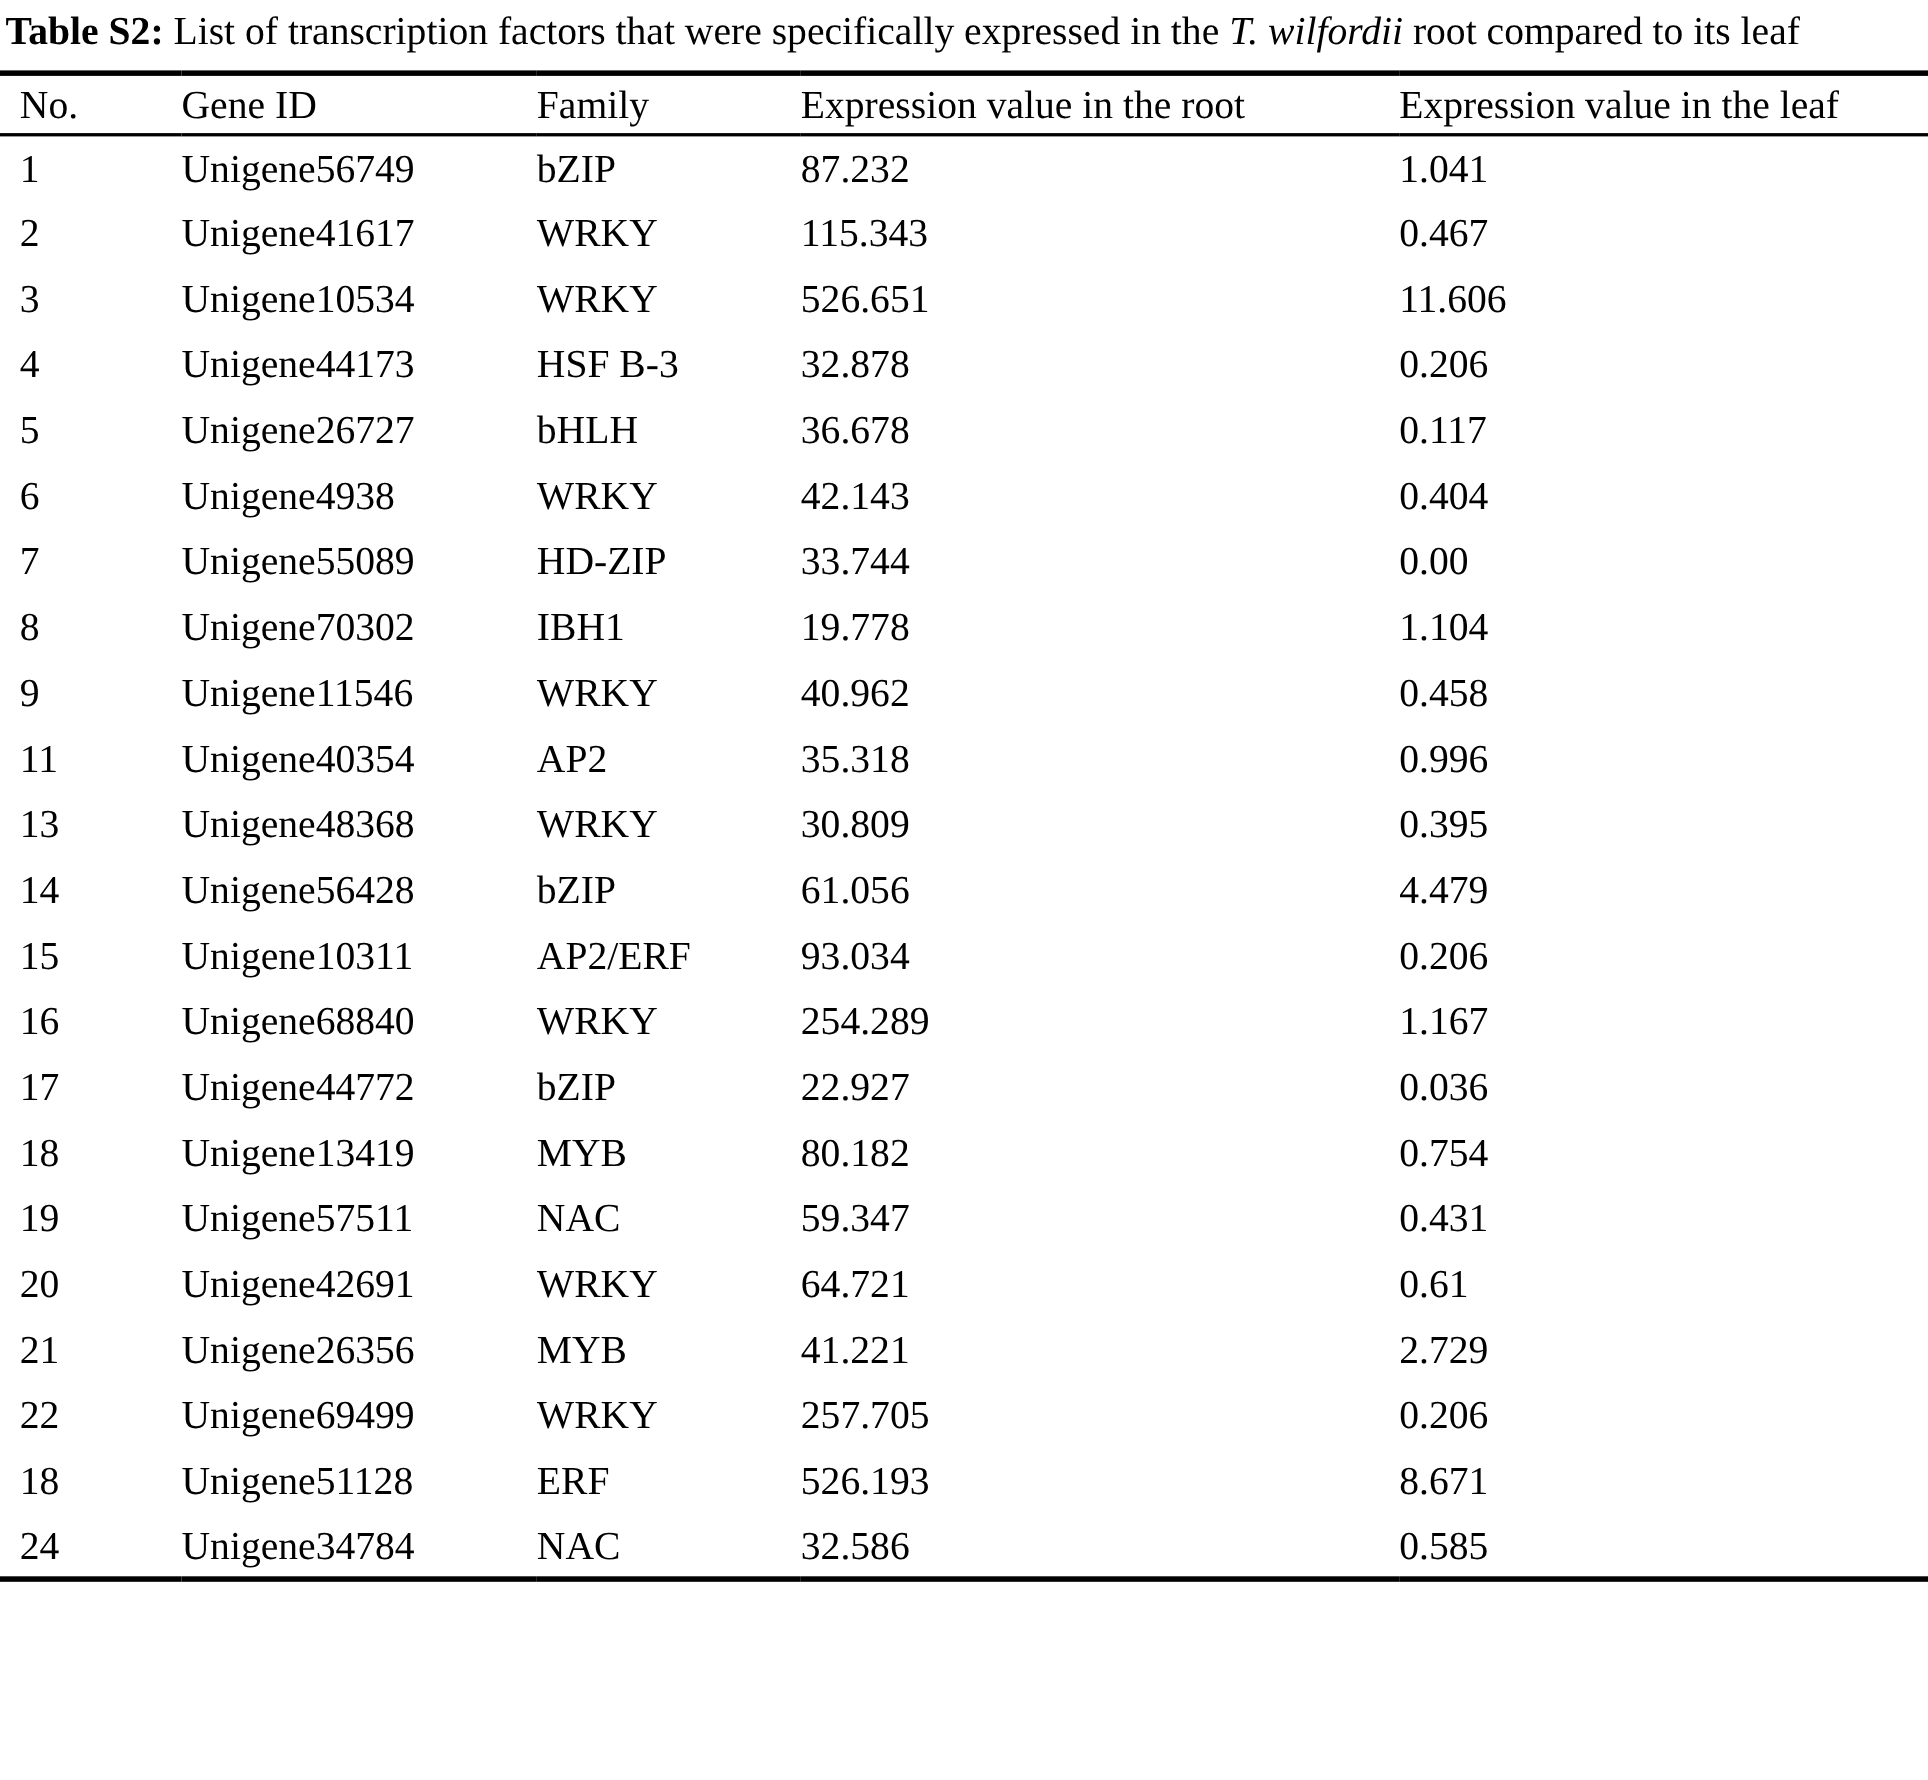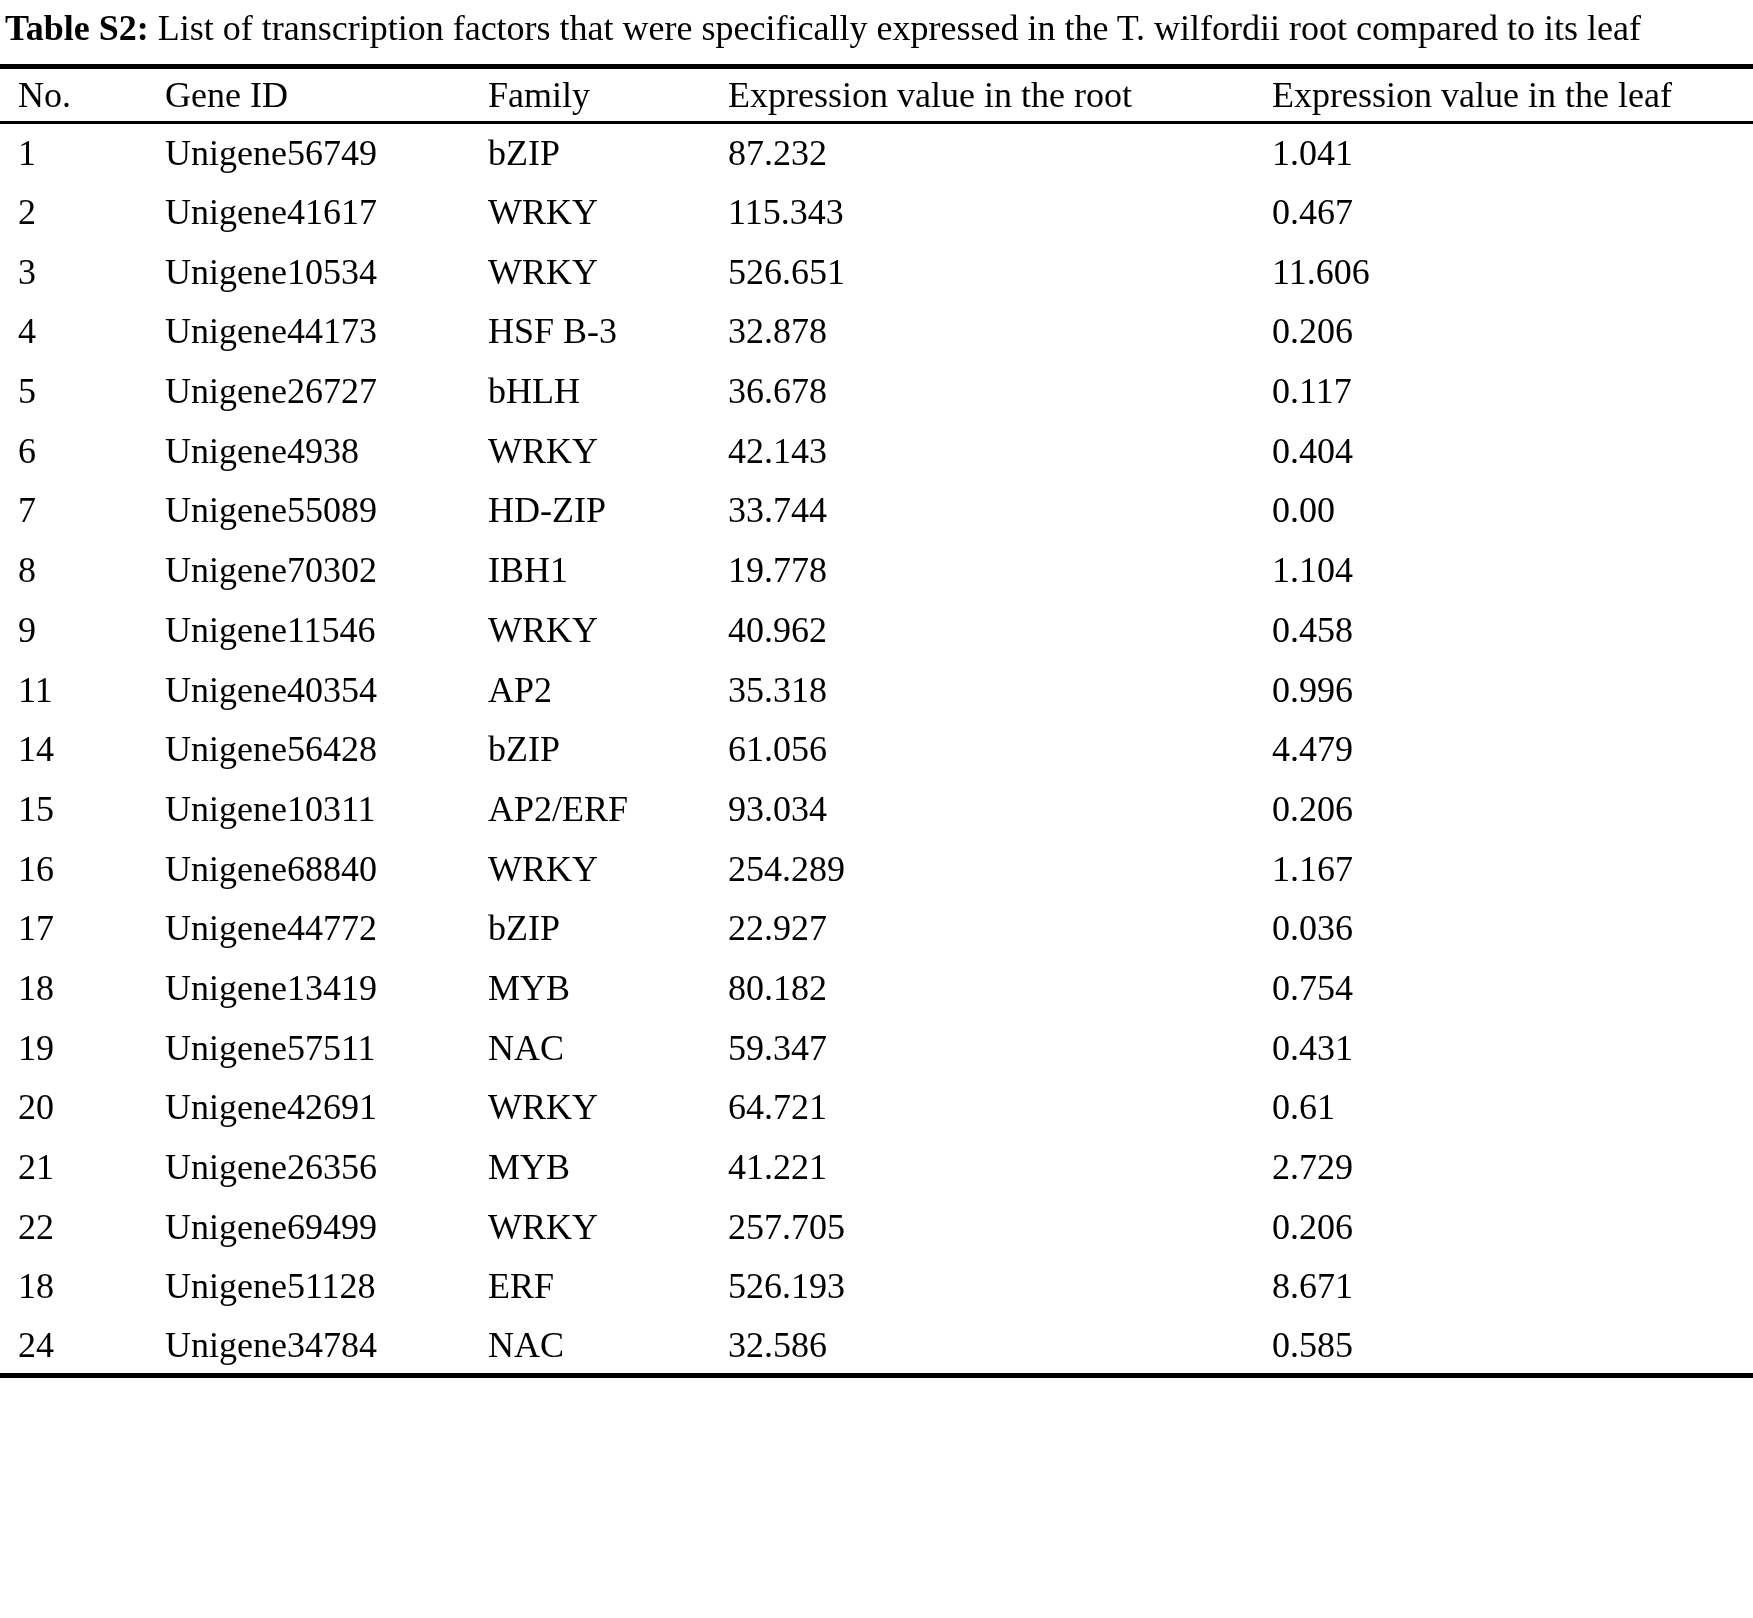--- a/index.html
+++ b/index.html
@@ -18,21 +18,21 @@
   .page {
     width: 1753px;
     height: 1618px;
   }
   .caption {
     margin: 0;
     padding: 4px 2px 0 5px;
     line-height: 48px;
   }
   .caption .bold { font-weight: bold; }
-  .caption .italic { }
+  .caption .italic { font-style: italic; }
   table.tf-table {
     border-collapse: collapse;
     table-layout: fixed;
     width: 1753px;
     margin-top: 12px;
     border-top: 5px solid #000;
     border-bottom: 5px solid #000;
   }
   table.tf-table col.c-no     { width: 165px; }
   table.tf-table col.c-gene   { width: 323px; }
@@ -159,20 +159,27 @@
 
   <tr>
     <td>11</td>
     <td>Unigene40354</td>
     <td>AP2</td>
     <td>35.318</td>
     <td>0.996</td>
   </tr>
 
 
+  <tr>
+    <td>13</td>
+    <td>Unigene48368</td>
+    <td>WRKY</td>
+    <td>30.809</td>
+    <td>0.395</td>
+  </tr>
 
   <tr>
     <td>14</td>
     <td>Unigene56428</td>
     <td>bZIP</td>
     <td>61.056</td>
     <td>4.479</td>
   </tr>
 
   <tr>

